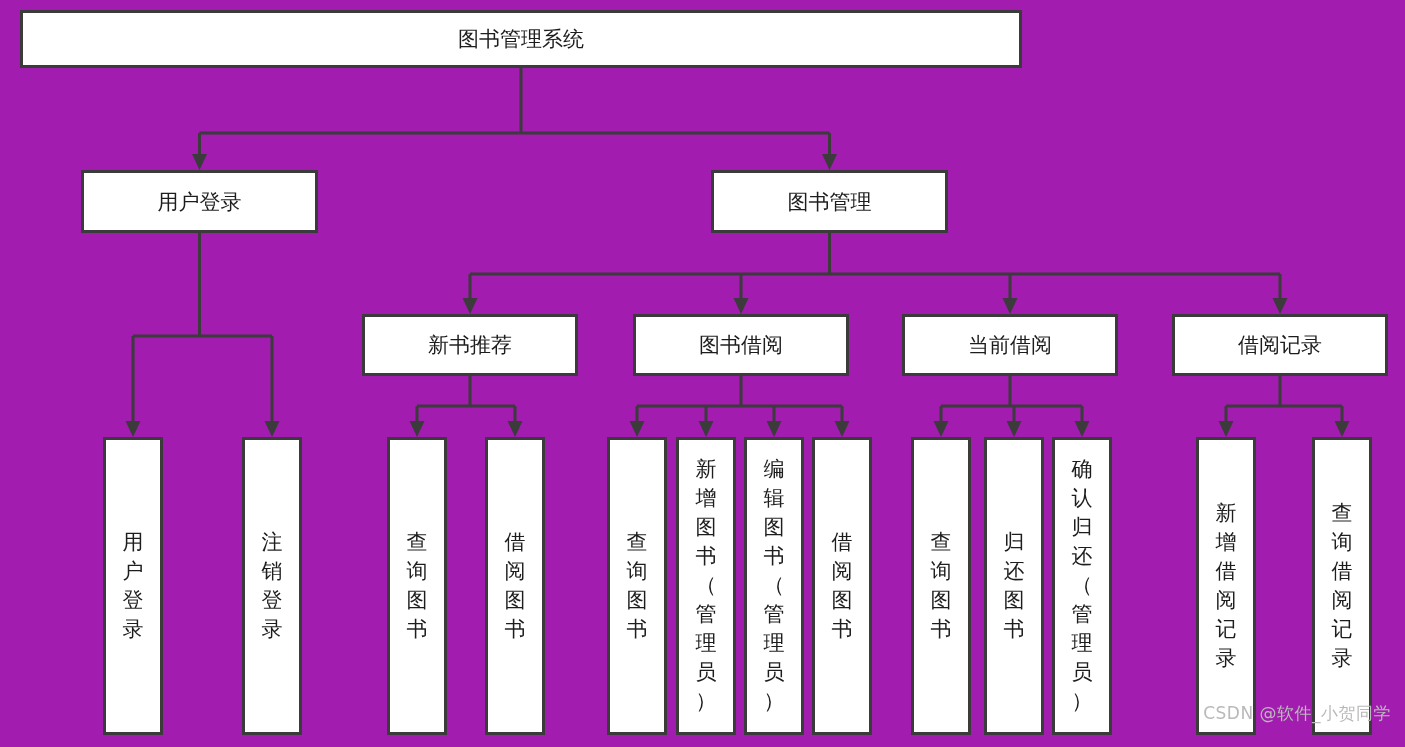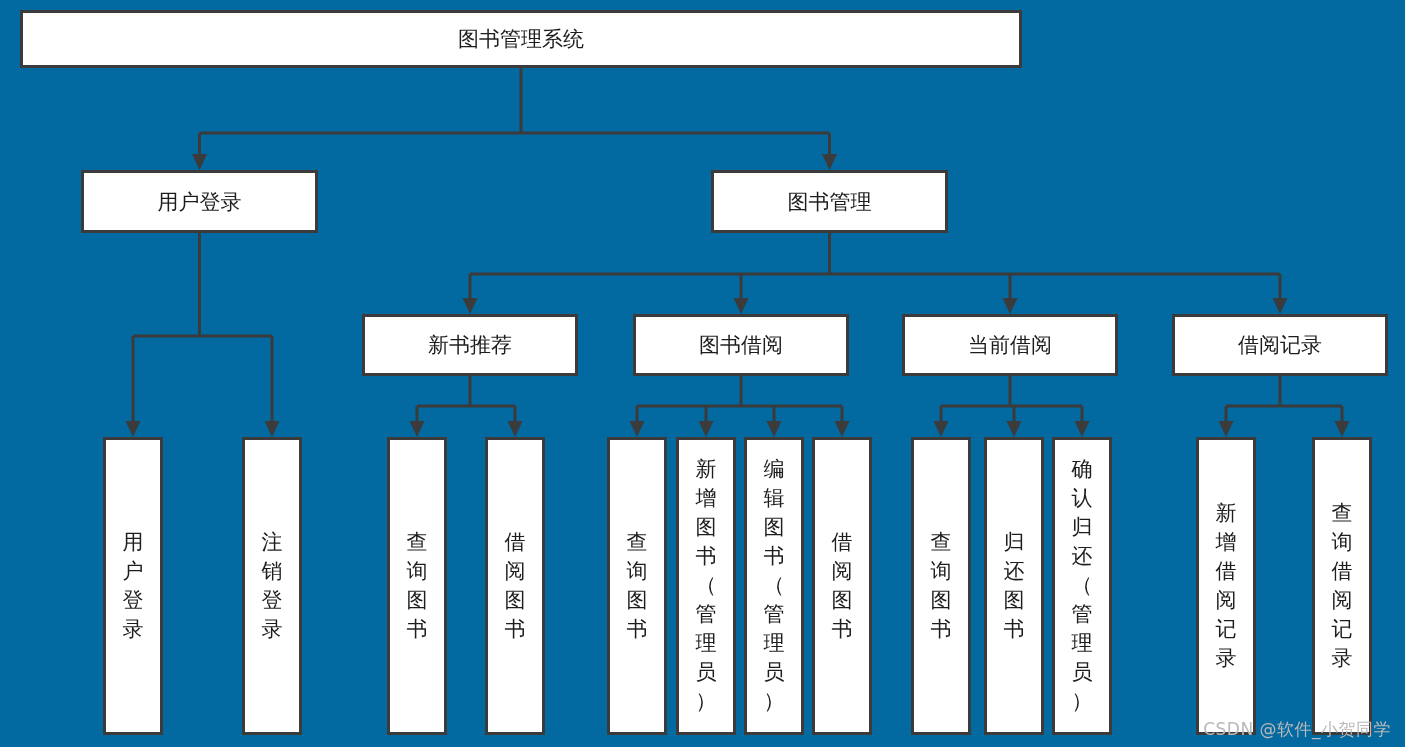--- a/index.html
+++ b/index.html
@@ -12,21 +12,21 @@
     font-family: "DejaVu Sans", "Liberation Sans", sans-serif;
     width: 1405px;
     height: 747px;
     overflow: hidden;
     position: relative;
   }
   #diagram-root {
     position: relative;
     width: 1405px;
     height: 747px;
-    background: #0369a1;
+    background: #a21caf;
     text-align: center;
   }
   svg#flow-svg {
     position: absolute;
     left: 0;
     top: 0;
     width: 1405px;
     height: 747px;
     display: block;
   }
@@ -53,21 +53,21 @@
     dominant-baseline: middle;
   }
   .node-label-v {
     font-family: "DejaVu Sans", "Liberation Sans", sans-serif;
     font-size: 21px;
     fill: #1d1d1d;
   }
   .watermark-text {
     position: absolute;
     right: 14px;
-    bottom: 6px;
+    bottom: 22px;
     font-family: "DejaVu Sans", "Liberation Sans", sans-serif;
     font-size: 17px;
     color: #b9b9b9;
     letter-spacing: 0.5px;
     white-space: nowrap;
     pointer-events: none;
   }
 </style>
 </head>
 <body>

